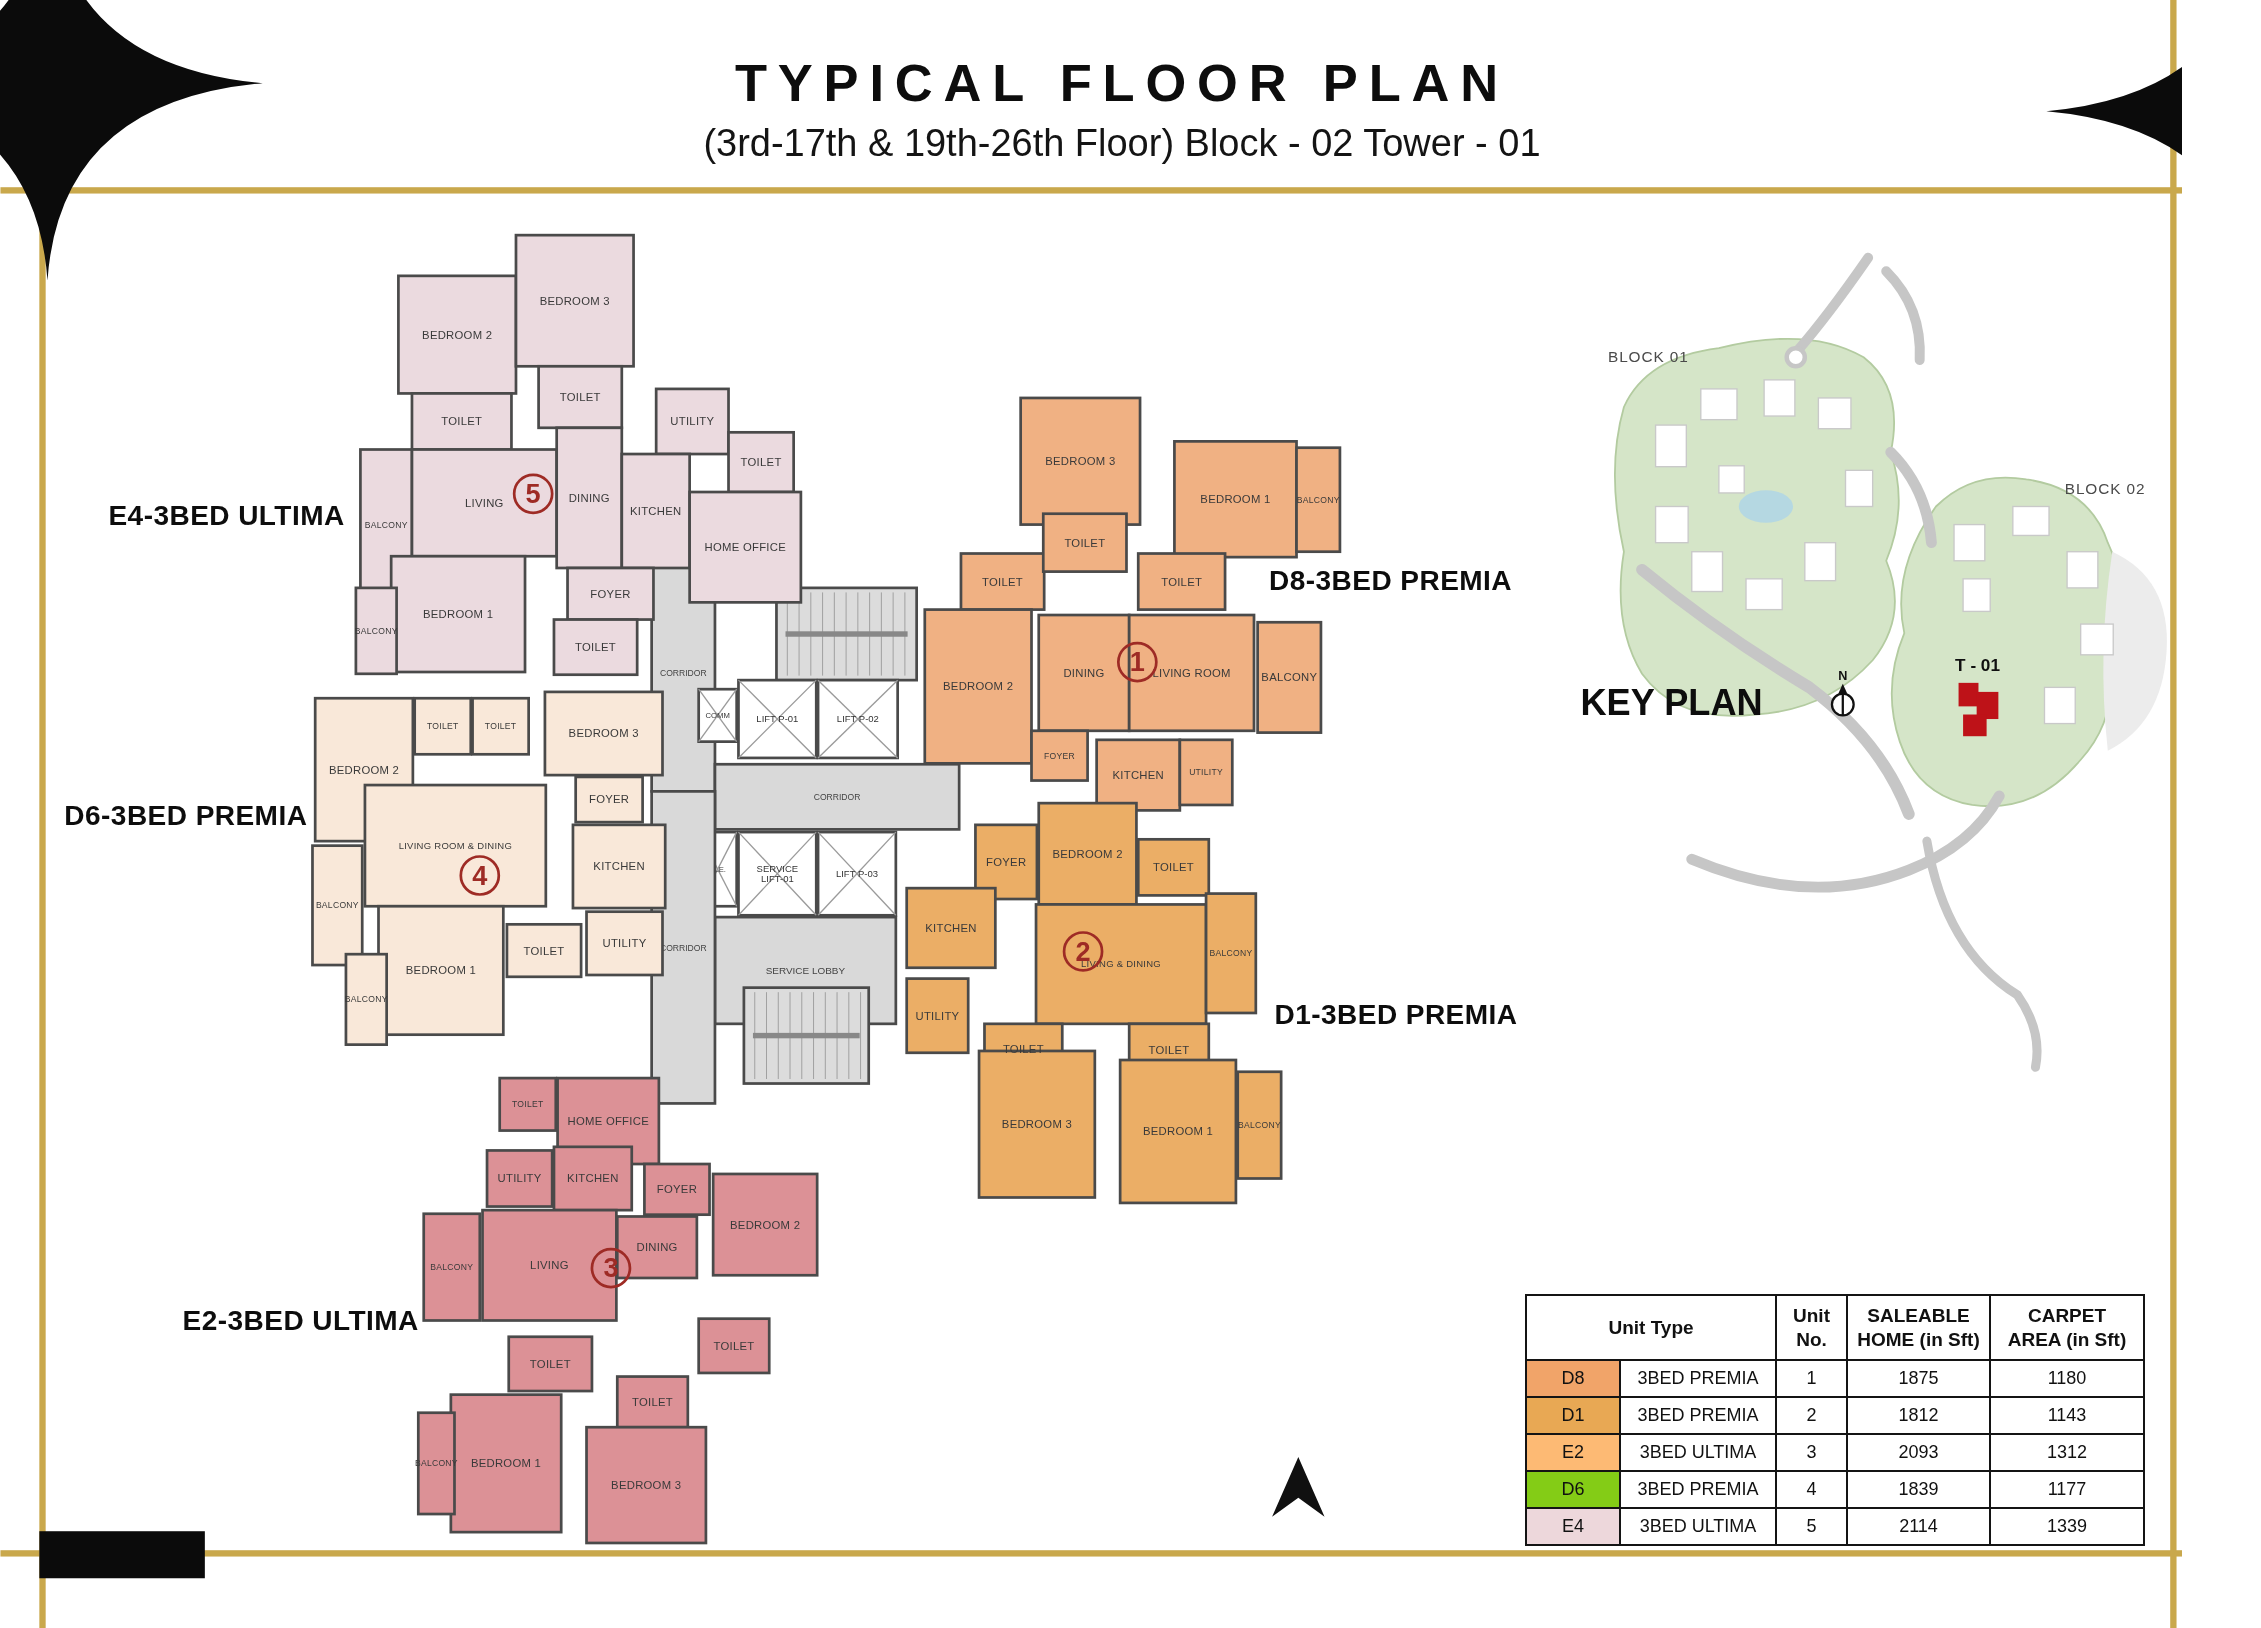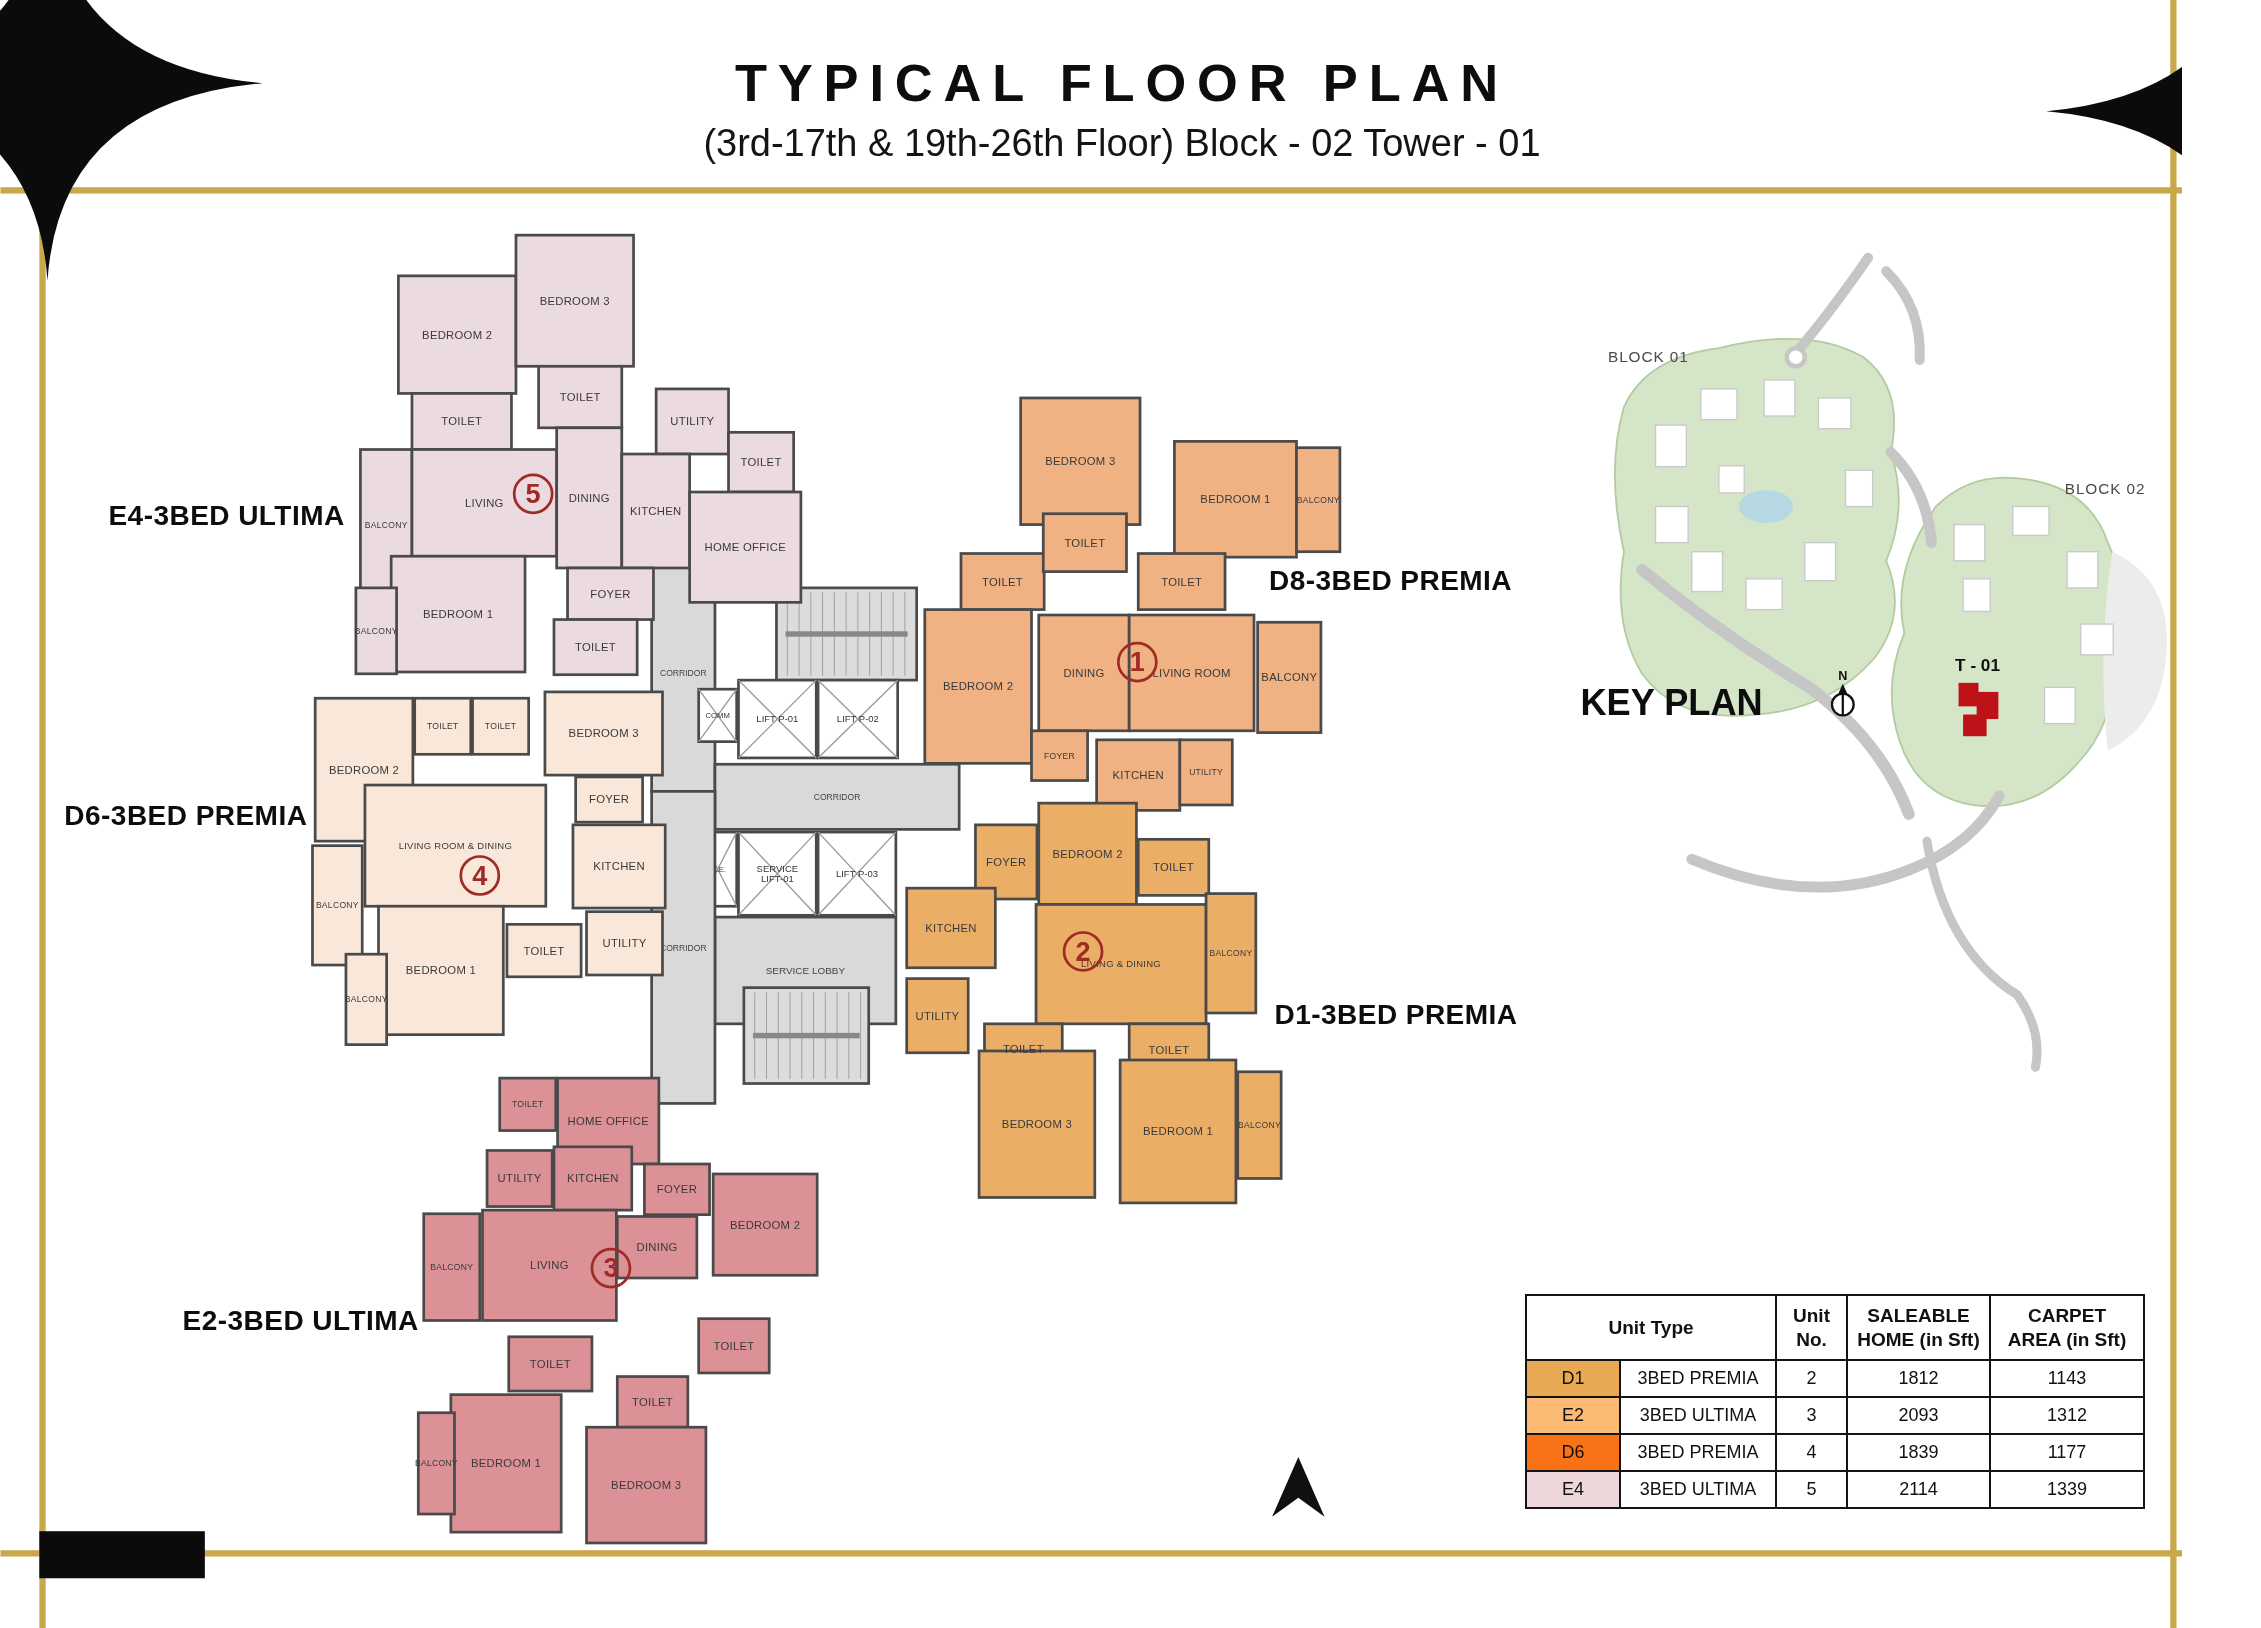--- a/index.html
+++ b/index.html
@@ -349,35 +349,42 @@
         <th>Unit
 No.</th>
         <th>SALEABLE
 HOME (in Sft)</th>
         <th>CARPET
 AREA (in Sft)</th>
       </tr>
     </thead>
     <tbody id="unit-table-body">
         <tr>
+          <td style="background: rgb(241, 164, 105);">D8</td>
+          <td>3BED PREMIA</td>
+          <td>1</td>
+          <td>1875</td>
+          <td>1180</td>
+        </tr>
+        <tr>
           <td style="background: rgb(232, 168, 84);">D1</td>
           <td>3BED PREMIA</td>
           <td>2</td>
           <td>1812</td>
           <td>1143</td>
         </tr>
         <tr>
           <td style="background: #fdba74;">E2</td>
           <td>3BED ULTIMA</td>
           <td>3</td>
           <td>2093</td>
           <td>1312</td>
         </tr>
         <tr>
-          <td style="background: #f97316;">D6</td>
+          <td style="background: #84cc16;">D6</td>
           <td>3BED PREMIA</td>
           <td>4</td>
           <td>1839</td>
           <td>1177</td>
         </tr>
         <tr>
           <td style="background: rgb(237, 215, 219);">E4</td>
           <td>3BED ULTIMA</td>
           <td>5</td>
           <td>2114</td>

